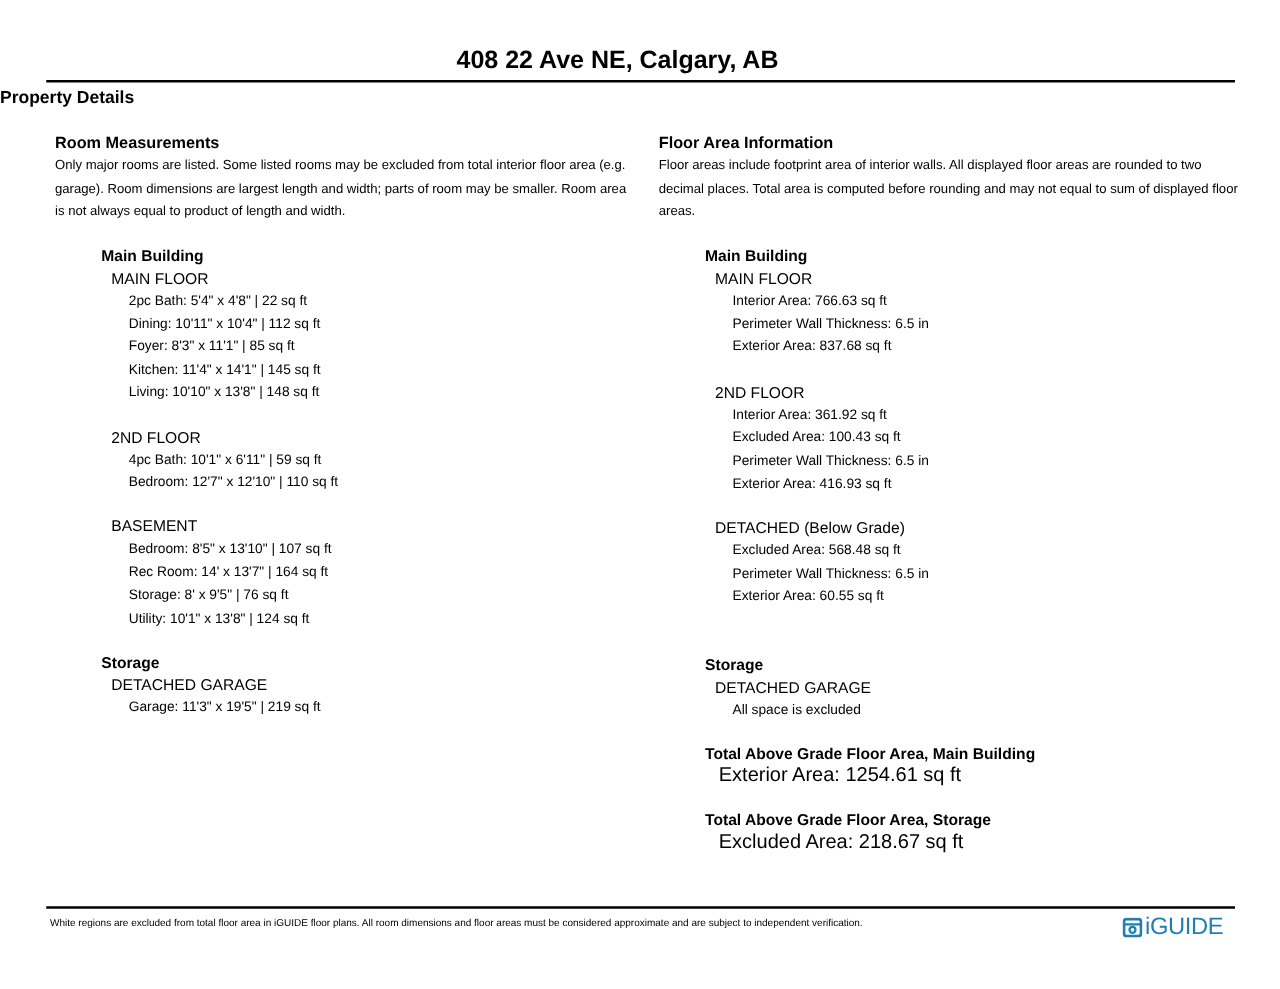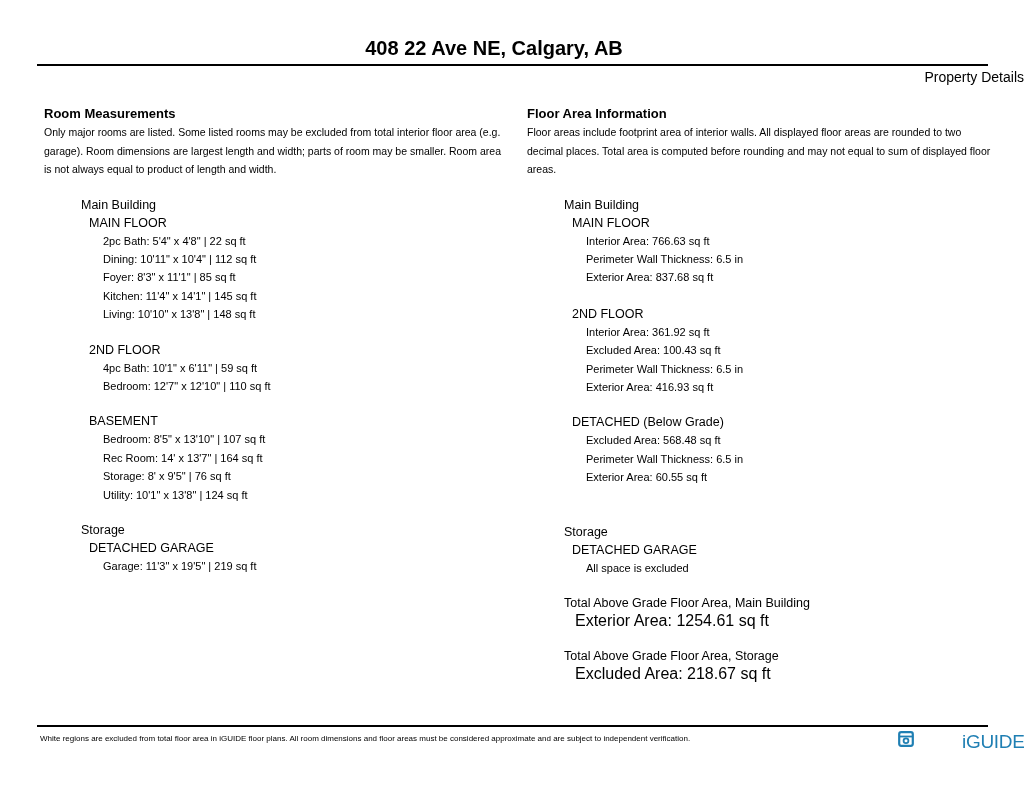--- a/index.html
+++ b/index.html
@@ -31,23 +31,23 @@
       width: 951px;
       top: 64px;
       height: 2px;
       background: #000;
     }
     .subtitle {
       position: absolute;
       left: 0;
       width: 1024px;
       top: 68px;
-      text-align: right;
+      text-align: left;
       font-size: 14px;
-      font-weight: normal;
+      font-weight: bold;
       line-height: 18px;
     }
     .col {
       position: absolute;
       top: 105px;
       width: 465px;
     }
     .col.left { left: 44px; }
     .col.right { left: 527px; }
     .sec-head {
@@ -59,21 +59,21 @@
       font-size: 10.5px;
       line-height: 18.5px;
       margin-top: 0px;
     }
     .tree {
       margin-left: 37px;
       margin-top: 17px;
     }
     .building {
       font-size: 12.5px;
-      font-weight: normal;
+      font-weight: bold;
       line-height: 18px;
     }
     .floor {
       font-size: 12.5px;
       line-height: 18px;
       margin-left: 8px;
     }
     .item {
       font-size: 11px;
       line-height: 18.4px;
@@ -100,25 +100,25 @@
       left: 40px;
       top: 733px;
       font-size: 8px;
       line-height: 12px;
     }
     .logo {
       position: absolute;
       left: 898px;
       top: 731px;
       display: flex;
+      align-items: center;
       color: #1f7fb3;
       font-size: 19px;
       line-height: 22px;
       letter-spacing: -0.3px;
-      gap: 46px;
     }
     .logo svg { margin-right: 2px; }
   </style>
 </head>
 <body>
 
 <div class="title">408 22 Ave NE, Calgary, AB</div>
 <div class="rule-top"></div>
 <div class="subtitle">Property Details</div>
 

